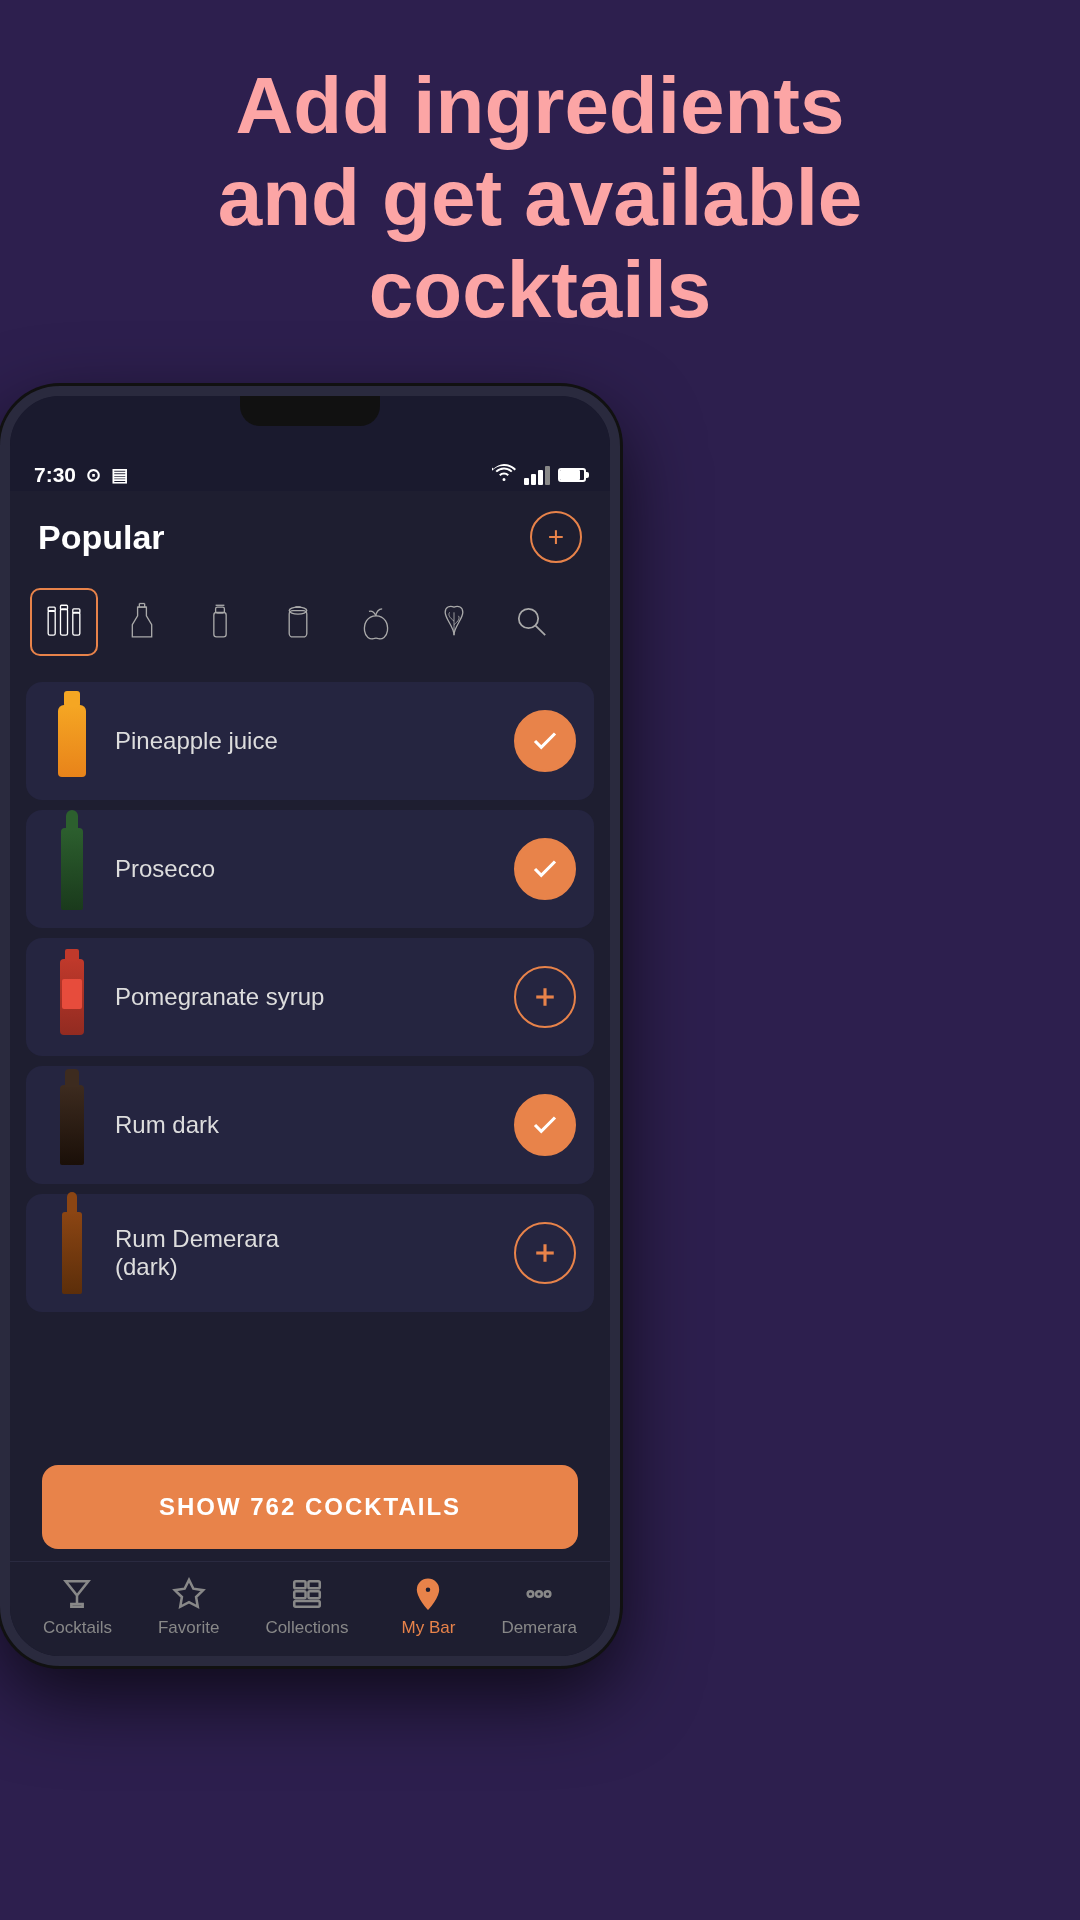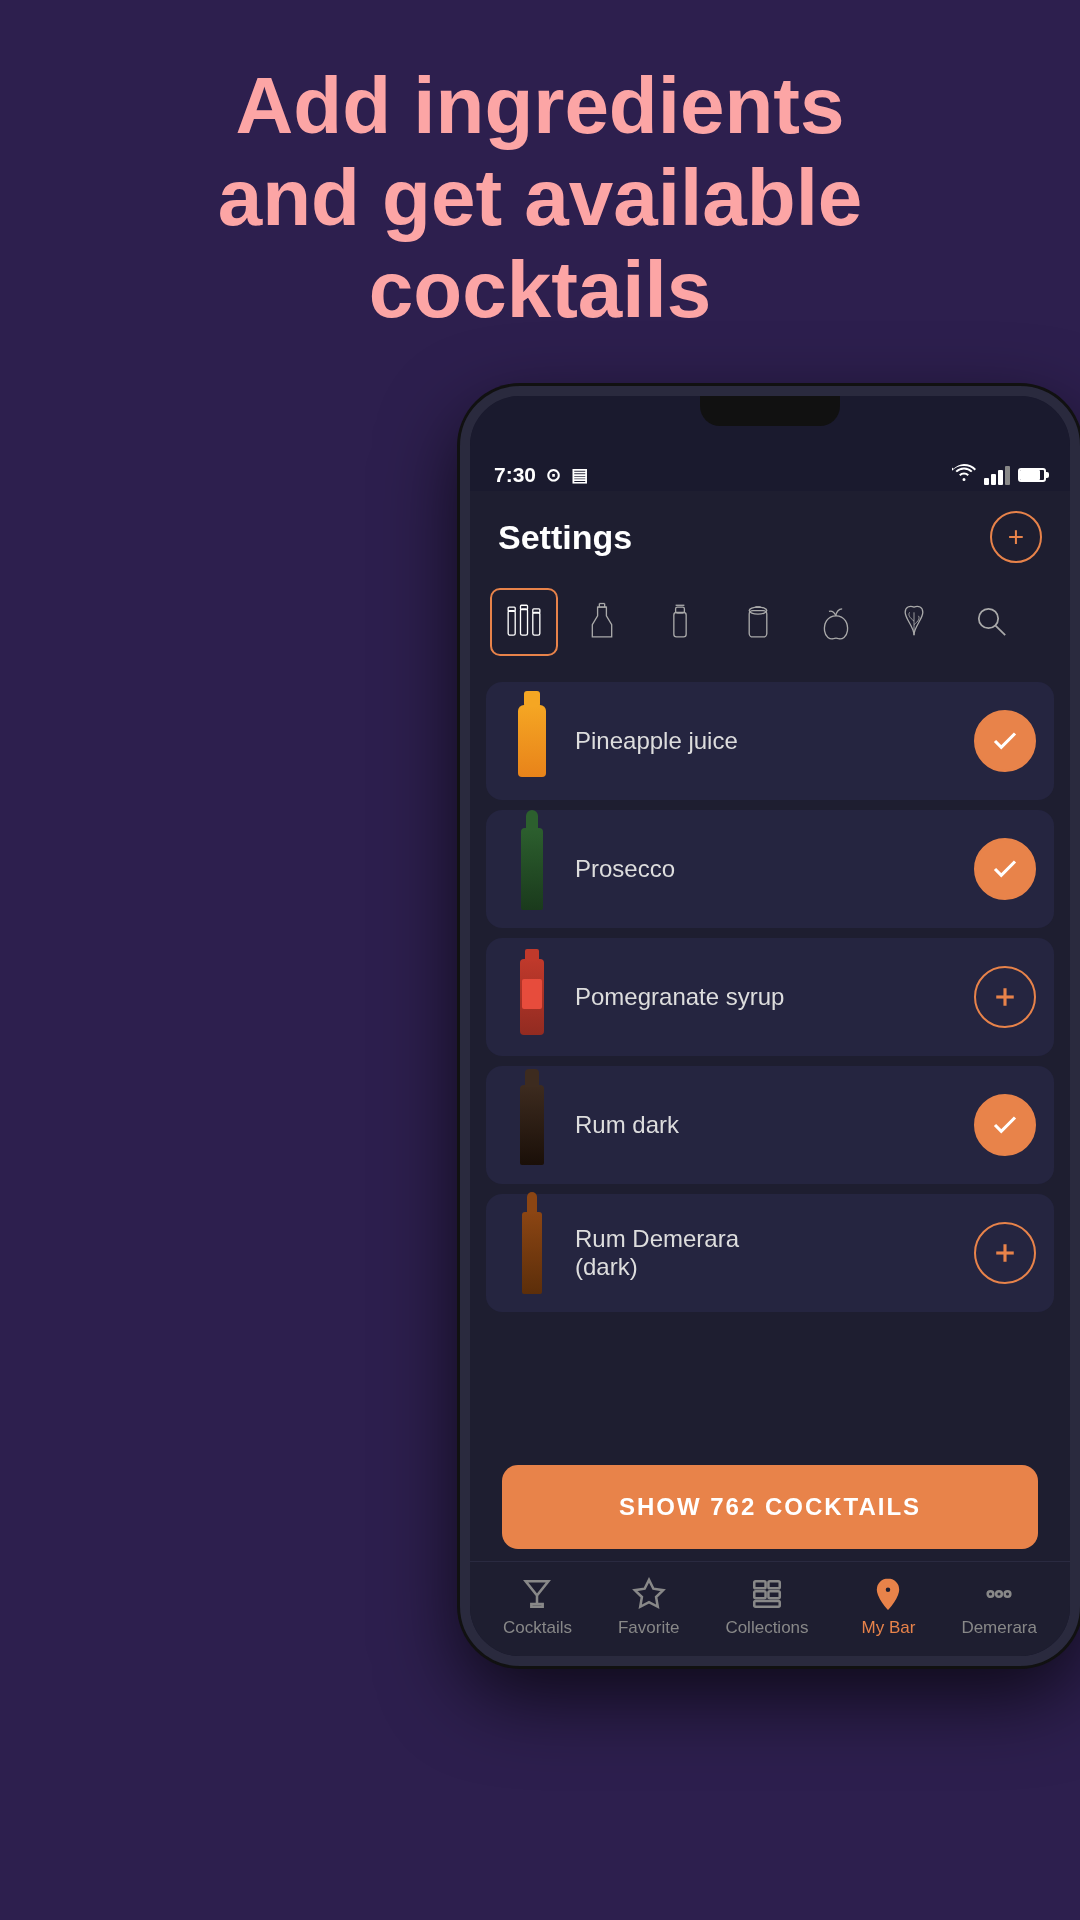--- a/index.html
+++ b/index.html
@@ -18,21 +18,21 @@
       text-align: center;
       padding: 60px 80px 40px;
       color: #fca5a5;
       font-size: 80px;
       font-weight: 700;
       line-height: 1.15;
     }
 
     .phone-wrapper {
       display: flex;
-      justify-content: flex-end;
+      justify-content: flex-start;
       align-items: flex-start;
       margin-top: 10px;
     }
 
     .phone {
       width: 620px;
       height: 1280px;
       background: #1a1a2e;
       border-radius: 60px;
       border: 10px solid #2a2a3e;
@@ -472,21 +472,21 @@
 
         <div class="battery-icon">
           <div class="battery-fill"></div>
         </div>
       </div>
     </div>
 
     <div class="phone-content">
 
       <div class="app-header">
-        <span class="app-title">Settings</span>
+        <span class="app-title">Popular</span>
         <button class="add-btn">
           <span>+</span>
         </button>
       </div>
 
       <div class="category-bar">
 
         <div class="cat-icon active">
           <svg viewBox="0 0 50 50" xmlns="http://www.w3.org/2000/svg">
 

